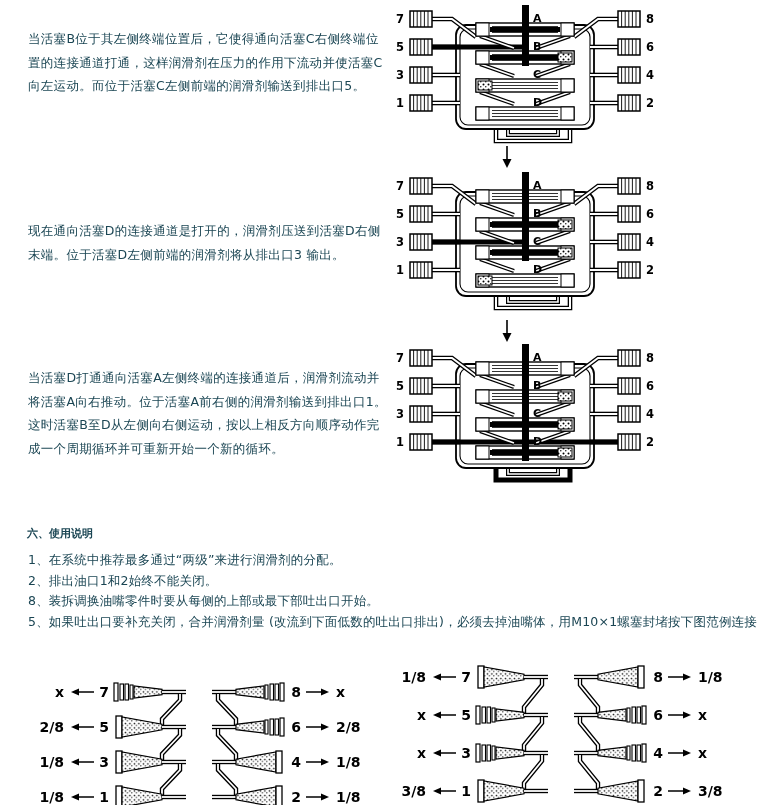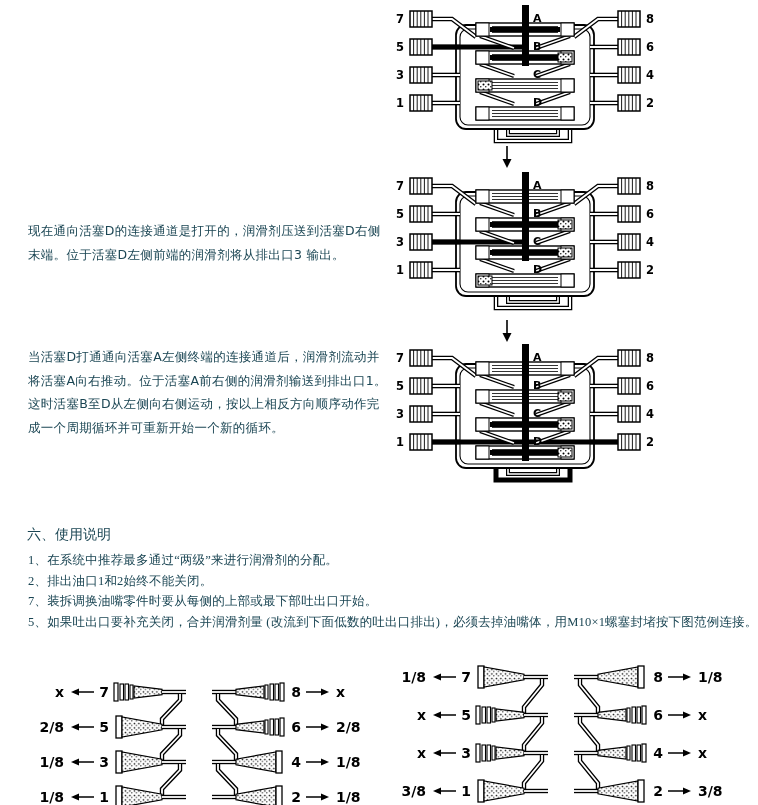--- a/index.html
+++ b/index.html
@@ -2,37 +2,38 @@
 <html><head>
 <meta charset="utf-8">
 <style>
   html,body{margin:0;padding:0;background:#fff;}
   .page{position:relative;width:758px;height:805px;background:#ffffff;overflow:hidden;
         font-family:"DejaVu Sans",sans-serif;color:#1a4553;}
   .para{position:absolute;left:28px;width:358px;font-size:12.5px;line-height:23.5px;
         white-space:pre-line;letter-spacing:0.3px;}
   .p1{top:27px;}
   .p2{top:219px;}
-  .p3{top:345px;width:364px;}
-  .sec-title{position:absolute;left:27px;top:526px;font-size:14px;font-weight:normal;}
+  .p3{top:366px;width:364px;}
+  .sec-title{position:absolute;left:27px;top:526px;font-size:11px;font-weight:bold;}
   .usage{position:absolute;left:28px;top:550px;width:728px;font-size:12.5px;}
-  .usage .item{height:20.5px;line-height:20.5px;white-space:nowrap;letter-spacing:0.2px;font-family:Liberation Serif, serif;}
+  .usage .item{height:20.5px;line-height:20.5px;white-space:nowrap;letter-spacing:0.2px;}
   .diag{position:absolute;left:392px;}
   #d0{top:3px;} #d1{top:170px;} #d2{top:342px;}
   .flow-arrow{position:absolute;left:500px;width:14px;height:22px;}
   #fa0{top:146px;} #fa1{top:320px;}
   .conn{position:absolute;}
   #conn0{left:34px;top:668px;}
   #conn1{left:396px;top:659px;}
 </style>
 </head>
 <body>
 
 <div class="page">
 
+  <div class="para p1">当活塞B位于其左侧终端位置后，它使得通向活塞C右侧终端位置的连接通道打通，这样润滑剂在压力的作用下流动并使活塞C向左运动。而位于活塞C左侧前端的润滑剂输送到排出口5。</div>
   <div class="para p2">现在通向活塞D的连接通道是打开的，润滑剂压送到活塞D右侧末端。位于活塞D左侧前端的润滑剂将从排出口3 输出。</div>
   <div class="para p3">当活塞D打通通向活塞A左侧终端的连接通道后，润滑剂流动并将活塞A向右推动。位于活塞A前右侧的润滑剂输送到排出口1。
 这时活塞B至D从左侧向右侧运动，按以上相反方向顺序动作完成一个周期循环并可重新开始一个新的循环。</div>
 
   <div class="diag" id="d0"><svg width="266" height="146" viewBox="0 0 266 146" xmlns="http://www.w3.org/2000/svg">
         <defs>
           <pattern id="dt0" width="5" height="5" patternUnits="userSpaceOnUse">
             <rect width="5" height="5" fill="#fff"></rect>
             <circle cx="1.5" cy="1.5" r="1" fill="#000"></circle>
             <circle cx="3.8" cy="3.8" r=".7" fill="#000"></circle>
@@ -438,21 +439,21 @@
         <line x1="240.4" y1="92" x2="240.4" y2="108" stroke="#000" stroke-width=".9"></line>
         <line x1="244" y1="92" x2="244" y2="108" stroke="#000" stroke-width=".9"></line>
         <text x="258" y="104" font-size="11.5" font-weight="600" text-anchor="middle" fill="#000">2</text>
       </svg></div>
 
   <div class="sec-title">六、使用说明</div>
 
   <div class="usage">
     <div class="item">1、在系统中推荐最多通过“两级”来进行润滑剂的分配。</div>
     <div class="item">2、排出油口1和2始终不能关闭。</div>
-    <div class="item">7、装拆调换油嘴零件时要从每侧的上部或最下部吐出口开始。</div>
+    <div class="item">8、装拆调换油嘴零件时要从每侧的上部或最下部吐出口开始。</div>
     <div class="item">5、如果吐出口要补充关闭，合并润滑剂量 (改流到下面低数的吐出口排出)，必须去掉油嘴体，用M10×1螺塞封堵按下图范例连接。</div>
   </div>
 
   <div class="conn" id="conn0"><svg width="330" height="152" viewBox="0 0 330 152" xmlns="http://www.w3.org/2000/svg">
         <defs>
           <pattern id="cd0" width="4.5" height="4.5" patternUnits="userSpaceOnUse">
             <rect width="4.5" height="4.5" fill="#fff"></rect>
             <circle cx="1.4" cy="1.4" r=".8" fill="#000"></circle>
             <circle cx="3.4" cy="3.4" r=".6" fill="#000"></circle>
           </pattern>

